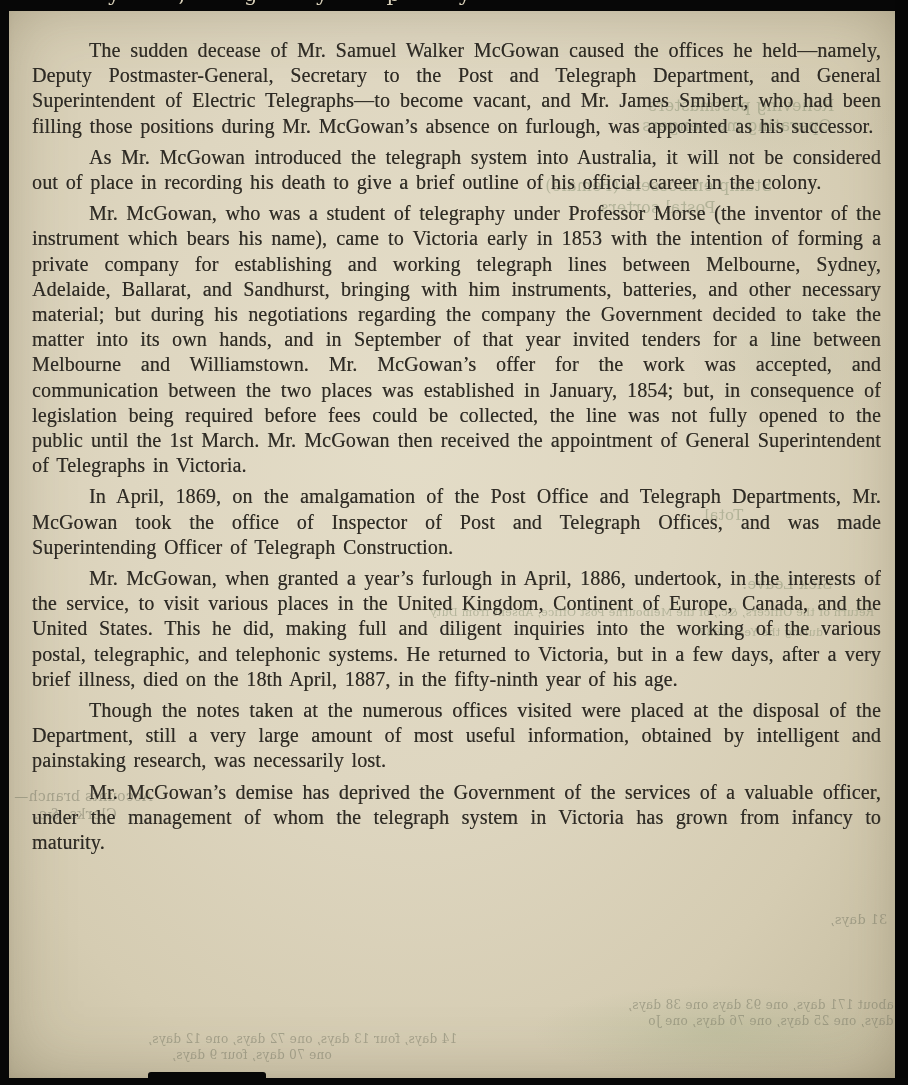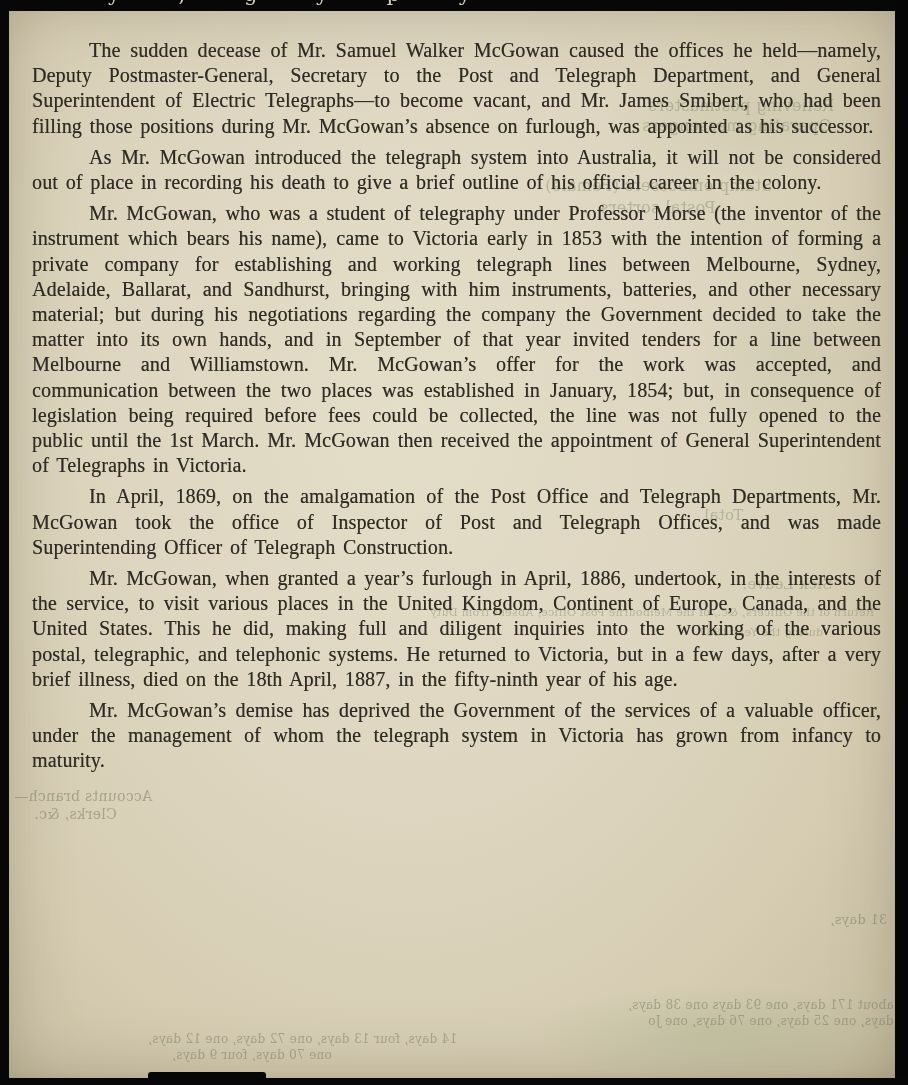--- a/index.html
+++ b/index.html
@@ -137,20 +137,21 @@
     <div class="bleed gray" style="left:648px; top:1014px; font-size:12px;">days, one 25 days, one 76 days, one Jo</div>
     <div class="bleed gray" style="left:148px; top:1032px; font-size:12px;">14 days, four 13 days, one 72 days, one 12 days,</div>
     <div class="bleed gray" style="left:172px; top:1048px; font-size:12px;">one 70 days, four 9 days,</div>
 
     <div class="text-block">
       <p>The sudden decease of Mr. Samuel Walker McGowan caused the offices he held—namely, Deputy Postmaster-General, Secretary to the Post and Telegraph Department, and General Superintendent of Electric Telegraphs—to become vacant, and Mr. James Smibert, who had been filling those positions during Mr. McGowan’s absence on furlough, was appointed as his successor.</p>
       <p>As Mr. McGowan introduced the telegraph system into Australia, it will not be considered out of place in recording his death to give a brief outline of his official career in the colony.</p>
       <p>Mr. McGowan, who was a student of telegraphy under Professor Morse (the inventor of the instrument which bears his name), came to Victoria early in 1853 with the intention of forming a private company for establishing and working telegraph lines between Melbourne, Sydney, Adelaide, Ballarat, and Sandhurst, bringing with him instruments, batteries, and other necessary material; but during his negotiations regarding the company the Government decided to take the matter into its own hands, and in September of that year invited tenders for a line between Melbourne and Williamstown.  Mr. McGowan’s offer for the work was accepted, and communication between the two places was established in January, 1854; but, in consequence of legislation being required before fees could be collected, the line was not fully opened to the public until the 1st March.  Mr. McGowan then received the appointment of General Superintendent of Telegraphs in Victoria.</p>
       <p>In April, 1869, on the amalgamation of the Post Office and Telegraph Departments, Mr. McGowan took the office of Inspector of Post and Telegraph Offices, and was made Superintending Officer of Telegraph Construction.</p>
       <p>Mr. McGowan, when granted a year’s furlough in April, 1886, undertook, in the interests of the service, to visit various places in the United Kingdom, Continent of Europe, Canada, and the United States.  This he did, making full and diligent inquiries into the working of the various postal, telegraphic, and telephonic systems.  He returned to Victoria, but in a few days, after a very brief illness, died on the 18th April, 1887, in the fifty-ninth year of his age.</p>
+      <p>Though the notes taken at the numerous offices visited were placed at the disposal of the Department, still a very large amount of most useful information, obtained by intelligent and painstaking research, was necessarily lost.</p>
       <p>Mr. McGowan’s demise has deprived the Government of the services of a valuable officer, under the management of whom the telegraph system in Victoria has grown from infancy to maturity.</p>
 
     </div>
   </div>
 
   <div class="b-top">
     <span class="cutoff">y , g y p y</span>
   </div>
   <div class="b-left"></div>
   <div class="b-right"></div>

